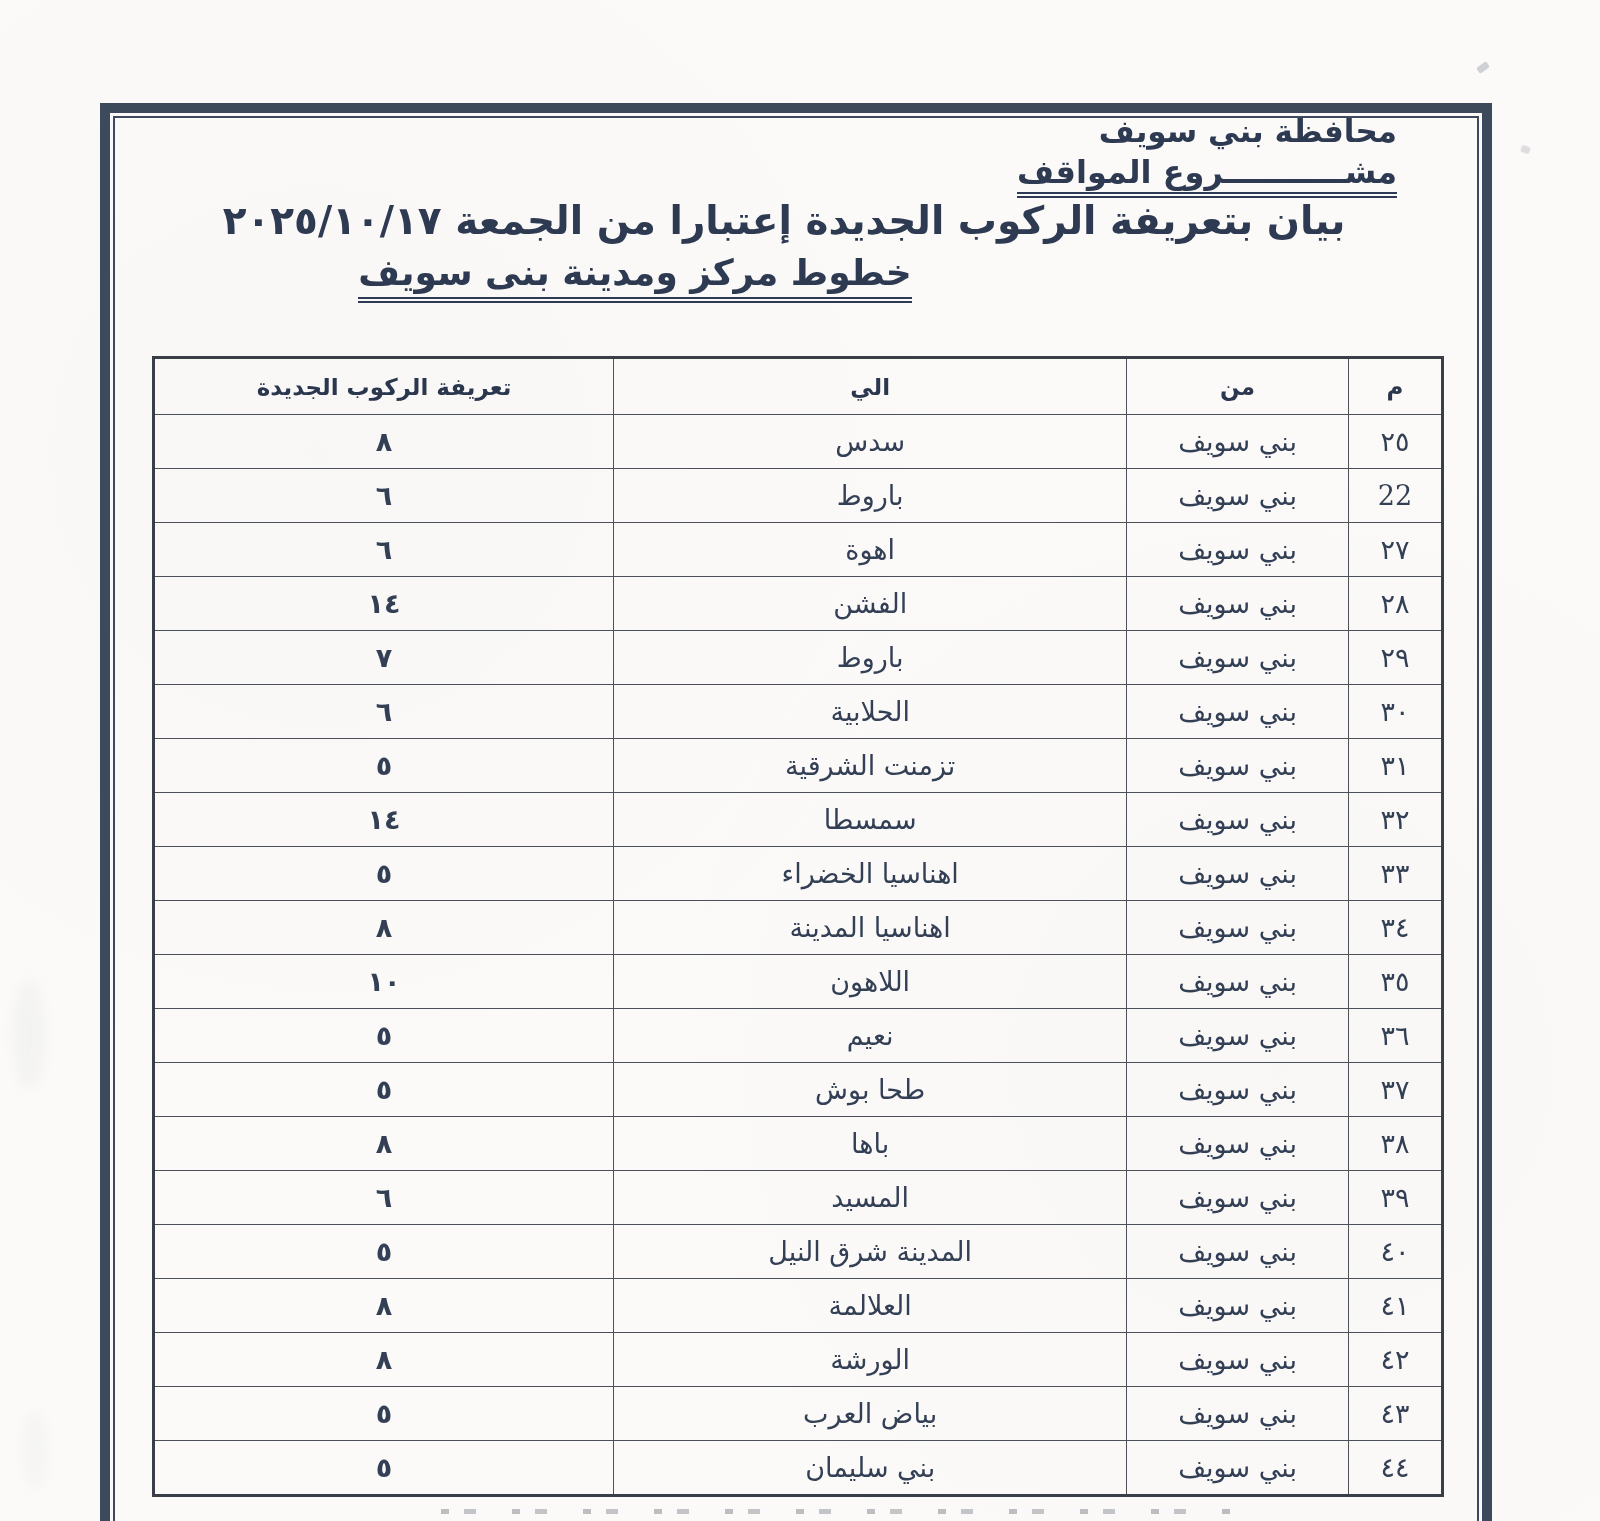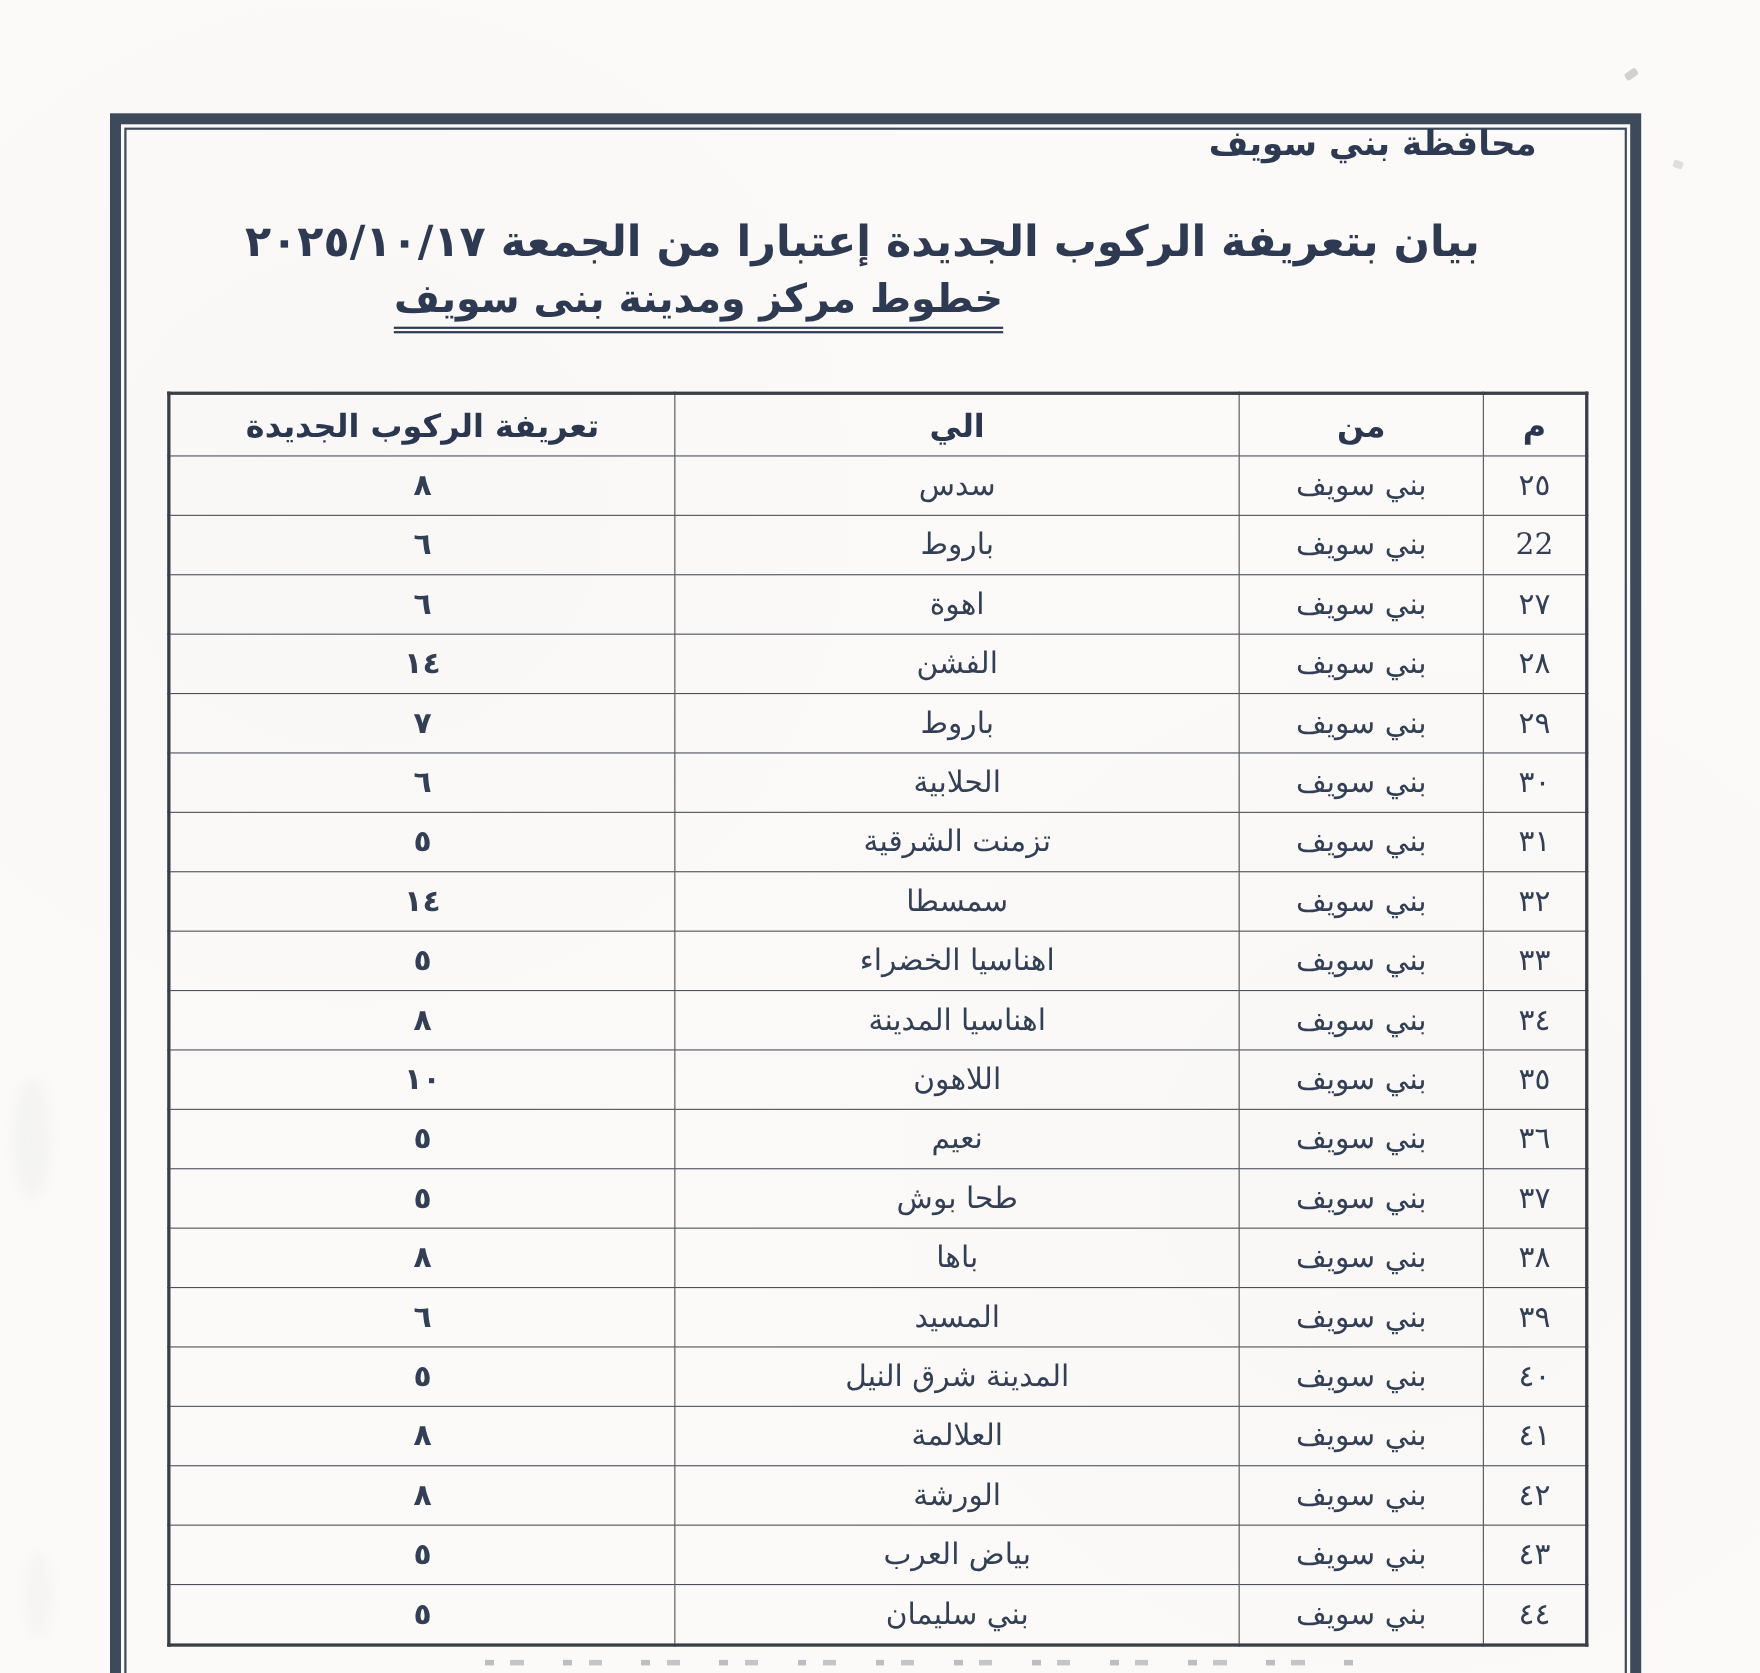--- a/index.html
+++ b/index.html
@@ -73,21 +73,21 @@
   table.fares th, table.fares td {
     border: 1.5px solid #4c5058;
     text-align: center;
     vertical-align: middle;
     padding: 0 4px;
     overflow: hidden;
     white-space: nowrap;
   }
   table.fares th {
     height: 55px;
-    font-size: 29px;
+    font-size: 23px;
     font-weight: bold;
     color: #2b374e;
   }
   table.fares td { height: 53px; font-size: 27px; color: #333f55; }
   td.c-no   { font-size: 26px; }
   td.c-from { font-size: 27px; }
   td.c-to   { font-size: 27px; }
   td.c-fare { font-size: 31px; font-weight: bold; letter-spacing: 3px; }
   
   .cutoff-strip {
@@ -112,20 +112,23 @@
 <body>
 
 <div class="noise-layer"></div>
 
 <div class="frame">
   <div class="frame-inner"></div>
 </div>
 
 <div class="org-block">
   <div class="org-line1">محافظة بني سويف</div>
+  <div>
+    <span class="org-line2">مشـــــــــــروع المواقف</span>
+  </div>
 </div>
 
 <div class="doc-title">بيان بتعريفة الركوب الجديدة إعتبارا من الجمعة ٢٠٢٥/١٠/١٧</div>
 <div class="doc-subtitle">
   <span>خطوط مركز ومدينة بنى سويف</span>
 </div>
 
 <div class="table-wrap">
   <table class="fares">
     <colgroup>

